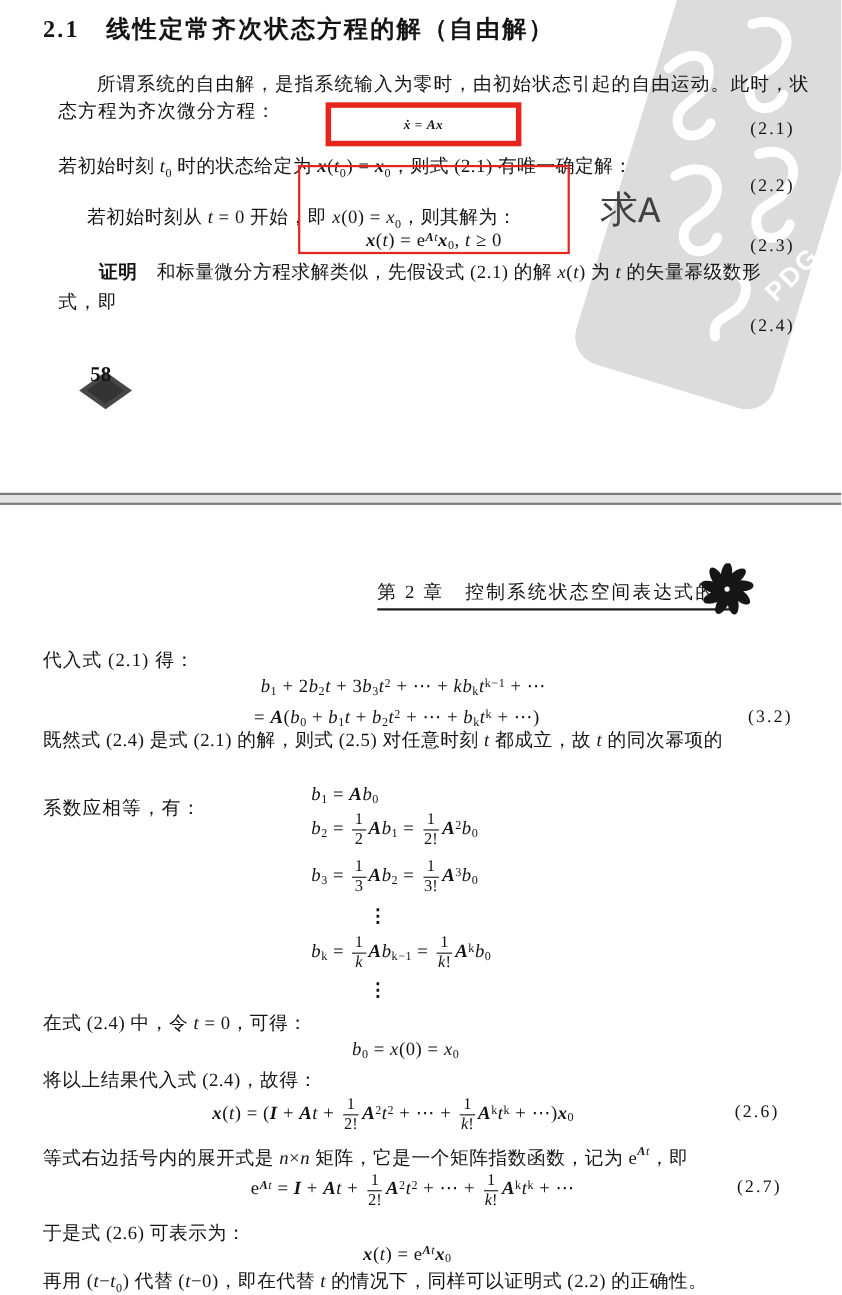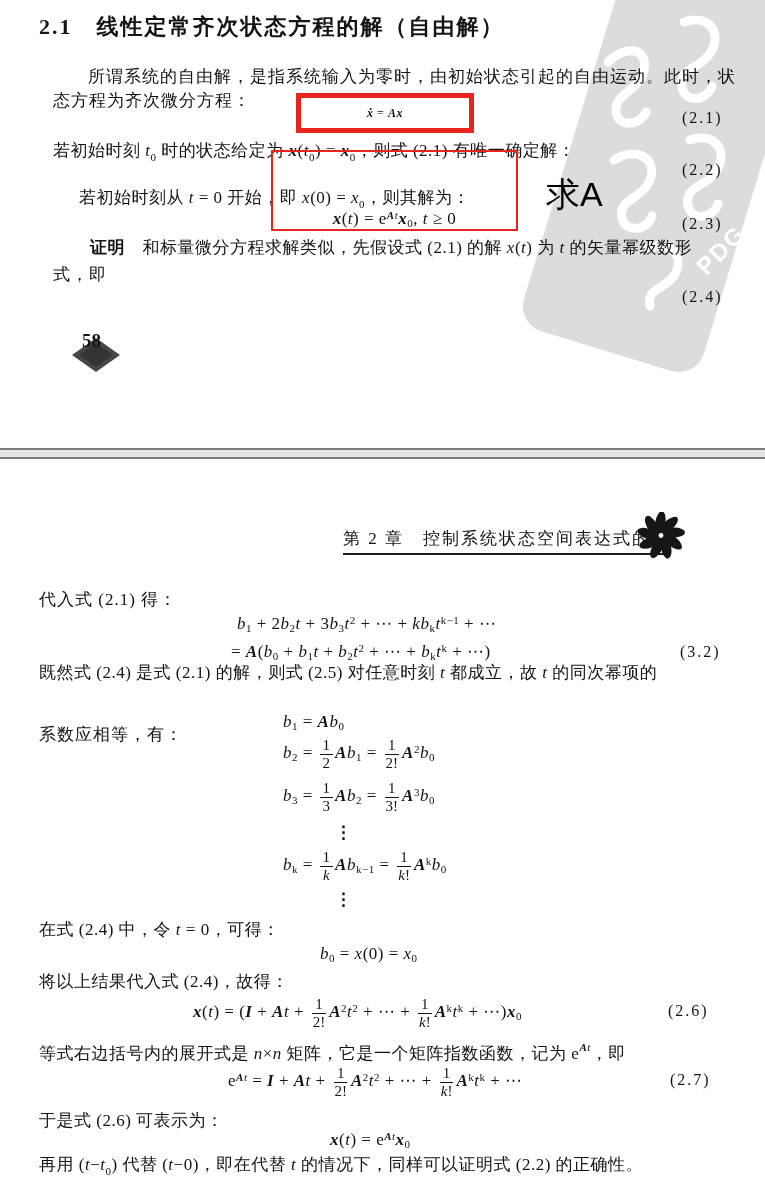--- a/index.html
+++ b/index.html
@@ -17,22 +17,22 @@
   .eqnum{position:absolute;font-size:16px;letter-spacing:2px;white-space:nowrap;z-index:2;}
   .fr{display:inline-flex;flex-direction:column;align-items:center;vertical-align:middle;
       margin:0 2px;font-size:15px;letter-spacing:0;}
   .fr .n{display:block;border-bottom:1.4px solid #141414;padding:0 3px;line-height:17px;}
   .fr .d{display:block;padding:0 2px;line-height:16px;}
   .vdots{position:absolute;font-size:17px;font-weight:bold;z-index:2;}
   .rbox{position:absolute;z-index:3;box-sizing:border-box;}
   .rbox1{left:296px;top:93px;width:178px;height:40px;border:5px solid #e8251d;
          display:flex;align-items:center;justify-content:center;}
   .rbox2{left:271px;top:150px;width:247px;height:81px;border:2px solid #e8251d;}
-  .qiuA{position:absolute;left:546px;top:176px;font-size:34px;line-height:36px;color:#000000;
-        font-family:Liberation Sans, sans-serif;z-index:4;white-space:nowrap;}
+  .qiuA{position:absolute;left:546px;top:176px;font-size:34px;line-height:36px;color:#404040;
+        font-family:Liberation Mono, monospace;z-index:4;white-space:nowrap;}
   .divider{position:absolute;left:0;top:448px;width:765px;height:11px;background:#e4e4e4;
            border-top:2px solid #7b7b7b;border-bottom:2px solid #7b7b7b;box-sizing:border-box;z-index:2;}
   .chapHeader{position:absolute;left:343px;top:527px;font-size:17px;letter-spacing:2px;
               padding-bottom:3px;border-bottom:2px solid #1a1a1a;white-space:nowrap;z-index:2;}
   .wmBox{position:absolute;left:572px;top:-48px;width:188px;height:408px;background:#dcdcdc;
          border-radius:26px;transform:rotate(17deg);z-index:0;}
   .wmGlyphs{position:absolute;left:556px;top:0;width:209px;height:335px;z-index:1;pointer-events:none;}
   .pdg{position:absolute;left:692px;top:236px;color:#ffffff;font-size:24px;font-weight:bold;
        letter-spacing:2px;font-family:"Liberation Sans","DejaVu Sans",sans-serif;
        transform:rotate(-45deg);z-index:1;}

